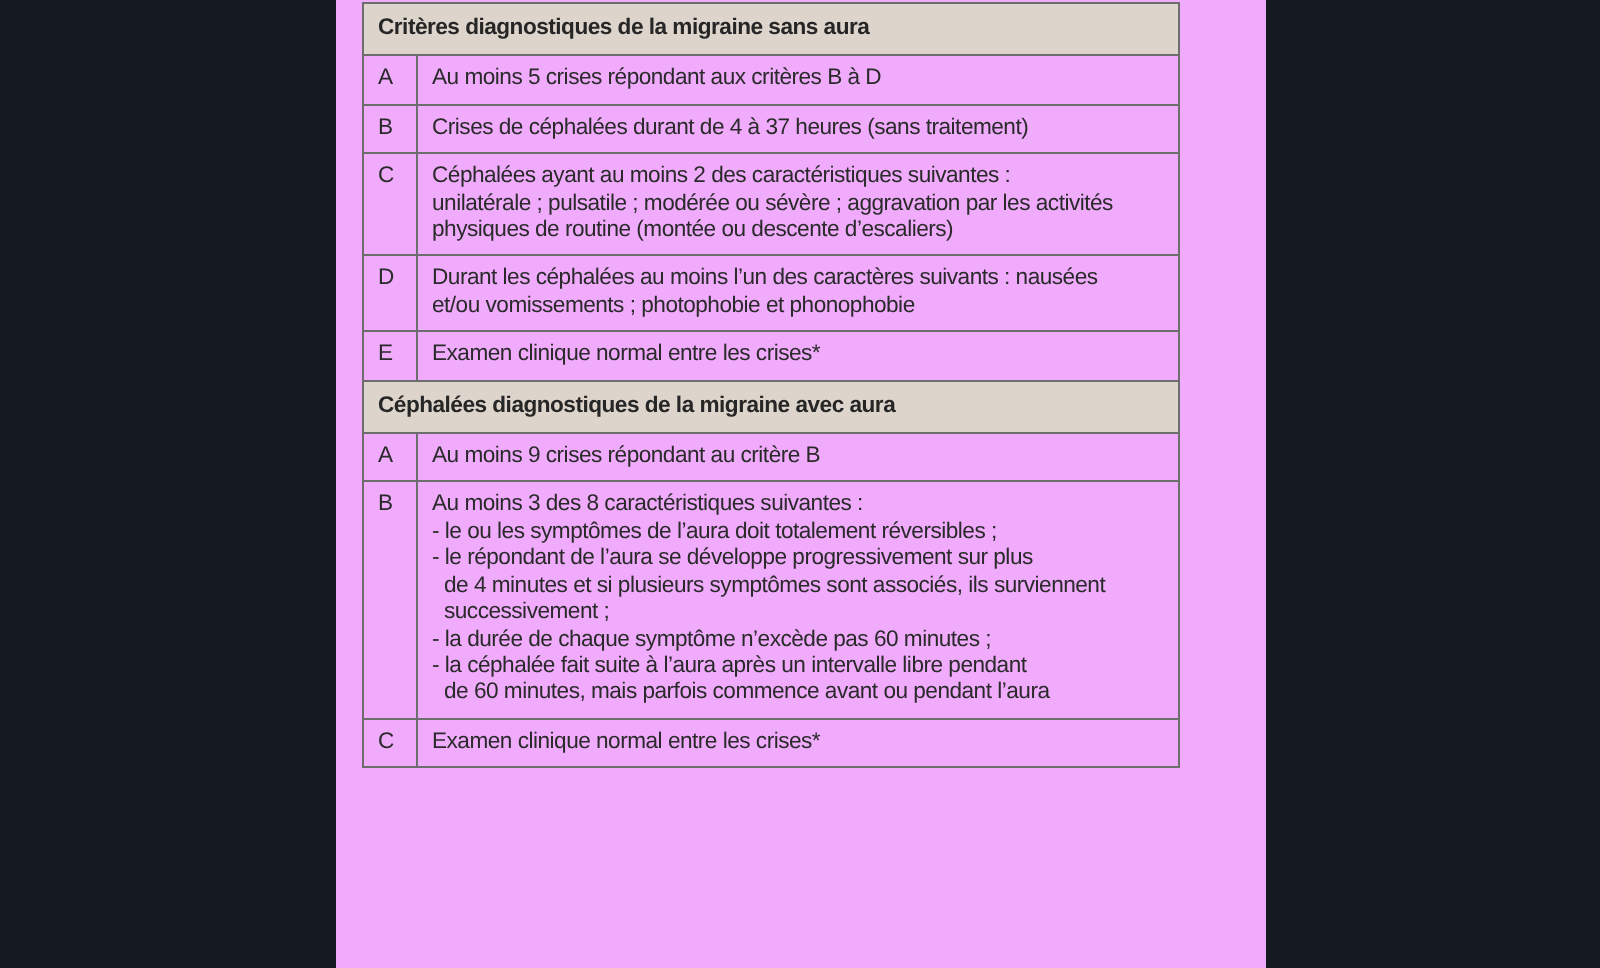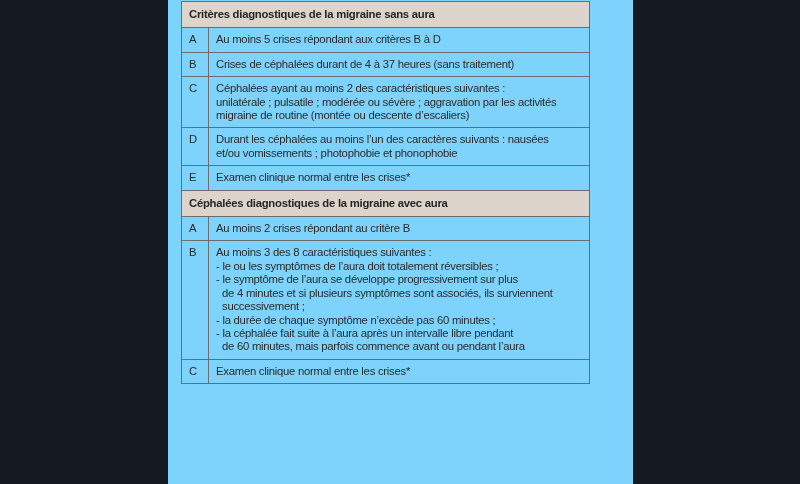--- a/index.html
+++ b/index.html
@@ -4,21 +4,21 @@
 <style>
   html, body { margin:0; padding:0; }
   body {
     width:800px; height:484px; overflow:hidden;
     background:#151a21;
     font-family:"Liberation Sans", "DejaVu Sans", sans-serif;
     position:relative;
   }
   .page {
     position:absolute; left:168px; top:0; width:465px; height:484px;
-    background:#7dd3fc;
+    background:#f0abfc;
   }
   table.criteria {
     position:absolute; left:13px; top:1px; width:409px;
     border-collapse:collapse;
     font-size:11.3px; line-height:13.4px; color:#2a2a2a;
     font-stretch:condensed;
     letter-spacing:-0.25px;
   }
   table.criteria td {
     border:1.5px solid #6d6d6d;
@@ -55,21 +55,21 @@
         <td class="letter">B</td>
         <td>
             <span class="line">Crises de céphalées durant de 4 à 37 heures (sans traitement)</span>
           </td>
       </tr>
       <tr>
         <td class="letter">C</td>
         <td>
           <span class="line">Céphalées ayant au moins 2 des caractéristiques suivantes :</span>
           <span class="line">unilatérale ; pulsatile ; modérée ou sévère ; aggravation par les activités</span>
-          <span class="line">migraine de routine (montée ou descente d’escaliers)</span>
+          <span class="line">physiques de routine (montée ou descente d’escaliers)</span>
         </td>
       </tr>
       <tr>
         <td class="letter">D</td>
         <td>
           <span class="line">Durant les céphalées au moins l’un des caractères suivants : nausées</span>
           <span class="line">et/ou vomissements ; photophobie et phonophobie</span>
         </td>
       </tr>
       <tr>
@@ -78,29 +78,29 @@
             <span class="line">Examen clinique normal entre les crises*</span>
           </td>
       </tr>
 
       <tr class="section-head">
         <td colspan="2">Céphalées diagnostiques de la migraine avec aura</td>
       </tr>
       <tr>
         <td class="letter">A</td>
         <td>
-            <span class="line">Au moins 2 crises répondant au critère B</span>
+            <span class="line">Au moins 9 crises répondant au critère B</span>
           </td>
       </tr>
       <tr>
         <td class="letter">B</td>
         <td>
           <span class="line">Au moins 3 des 8 caractéristiques suivantes :</span>
           <span class="line">- le ou les symptômes de l’aura doit totalement réversibles ;</span>
-          <span class="line">- le symptôme de l’aura se développe progressivement sur plus</span>
+          <span class="line">- le répondant de l’aura se développe progressivement sur plus</span>
           <span class="line indent">de 4 minutes et si plusieurs symptômes sont associés, ils surviennent</span>
           <span class="line indent">successivement ;</span>
           <span class="line">- la durée de chaque symptôme n’excède pas 60 minutes ;</span>
           <span class="line">- la céphalée fait suite à l’aura après un intervalle libre pendant</span>
           <span class="line indent">de 60 minutes, mais parfois commence avant ou pendant l’aura</span>
         </td>
       </tr>
       <tr>
         <td class="letter">C</td>
         <td>

